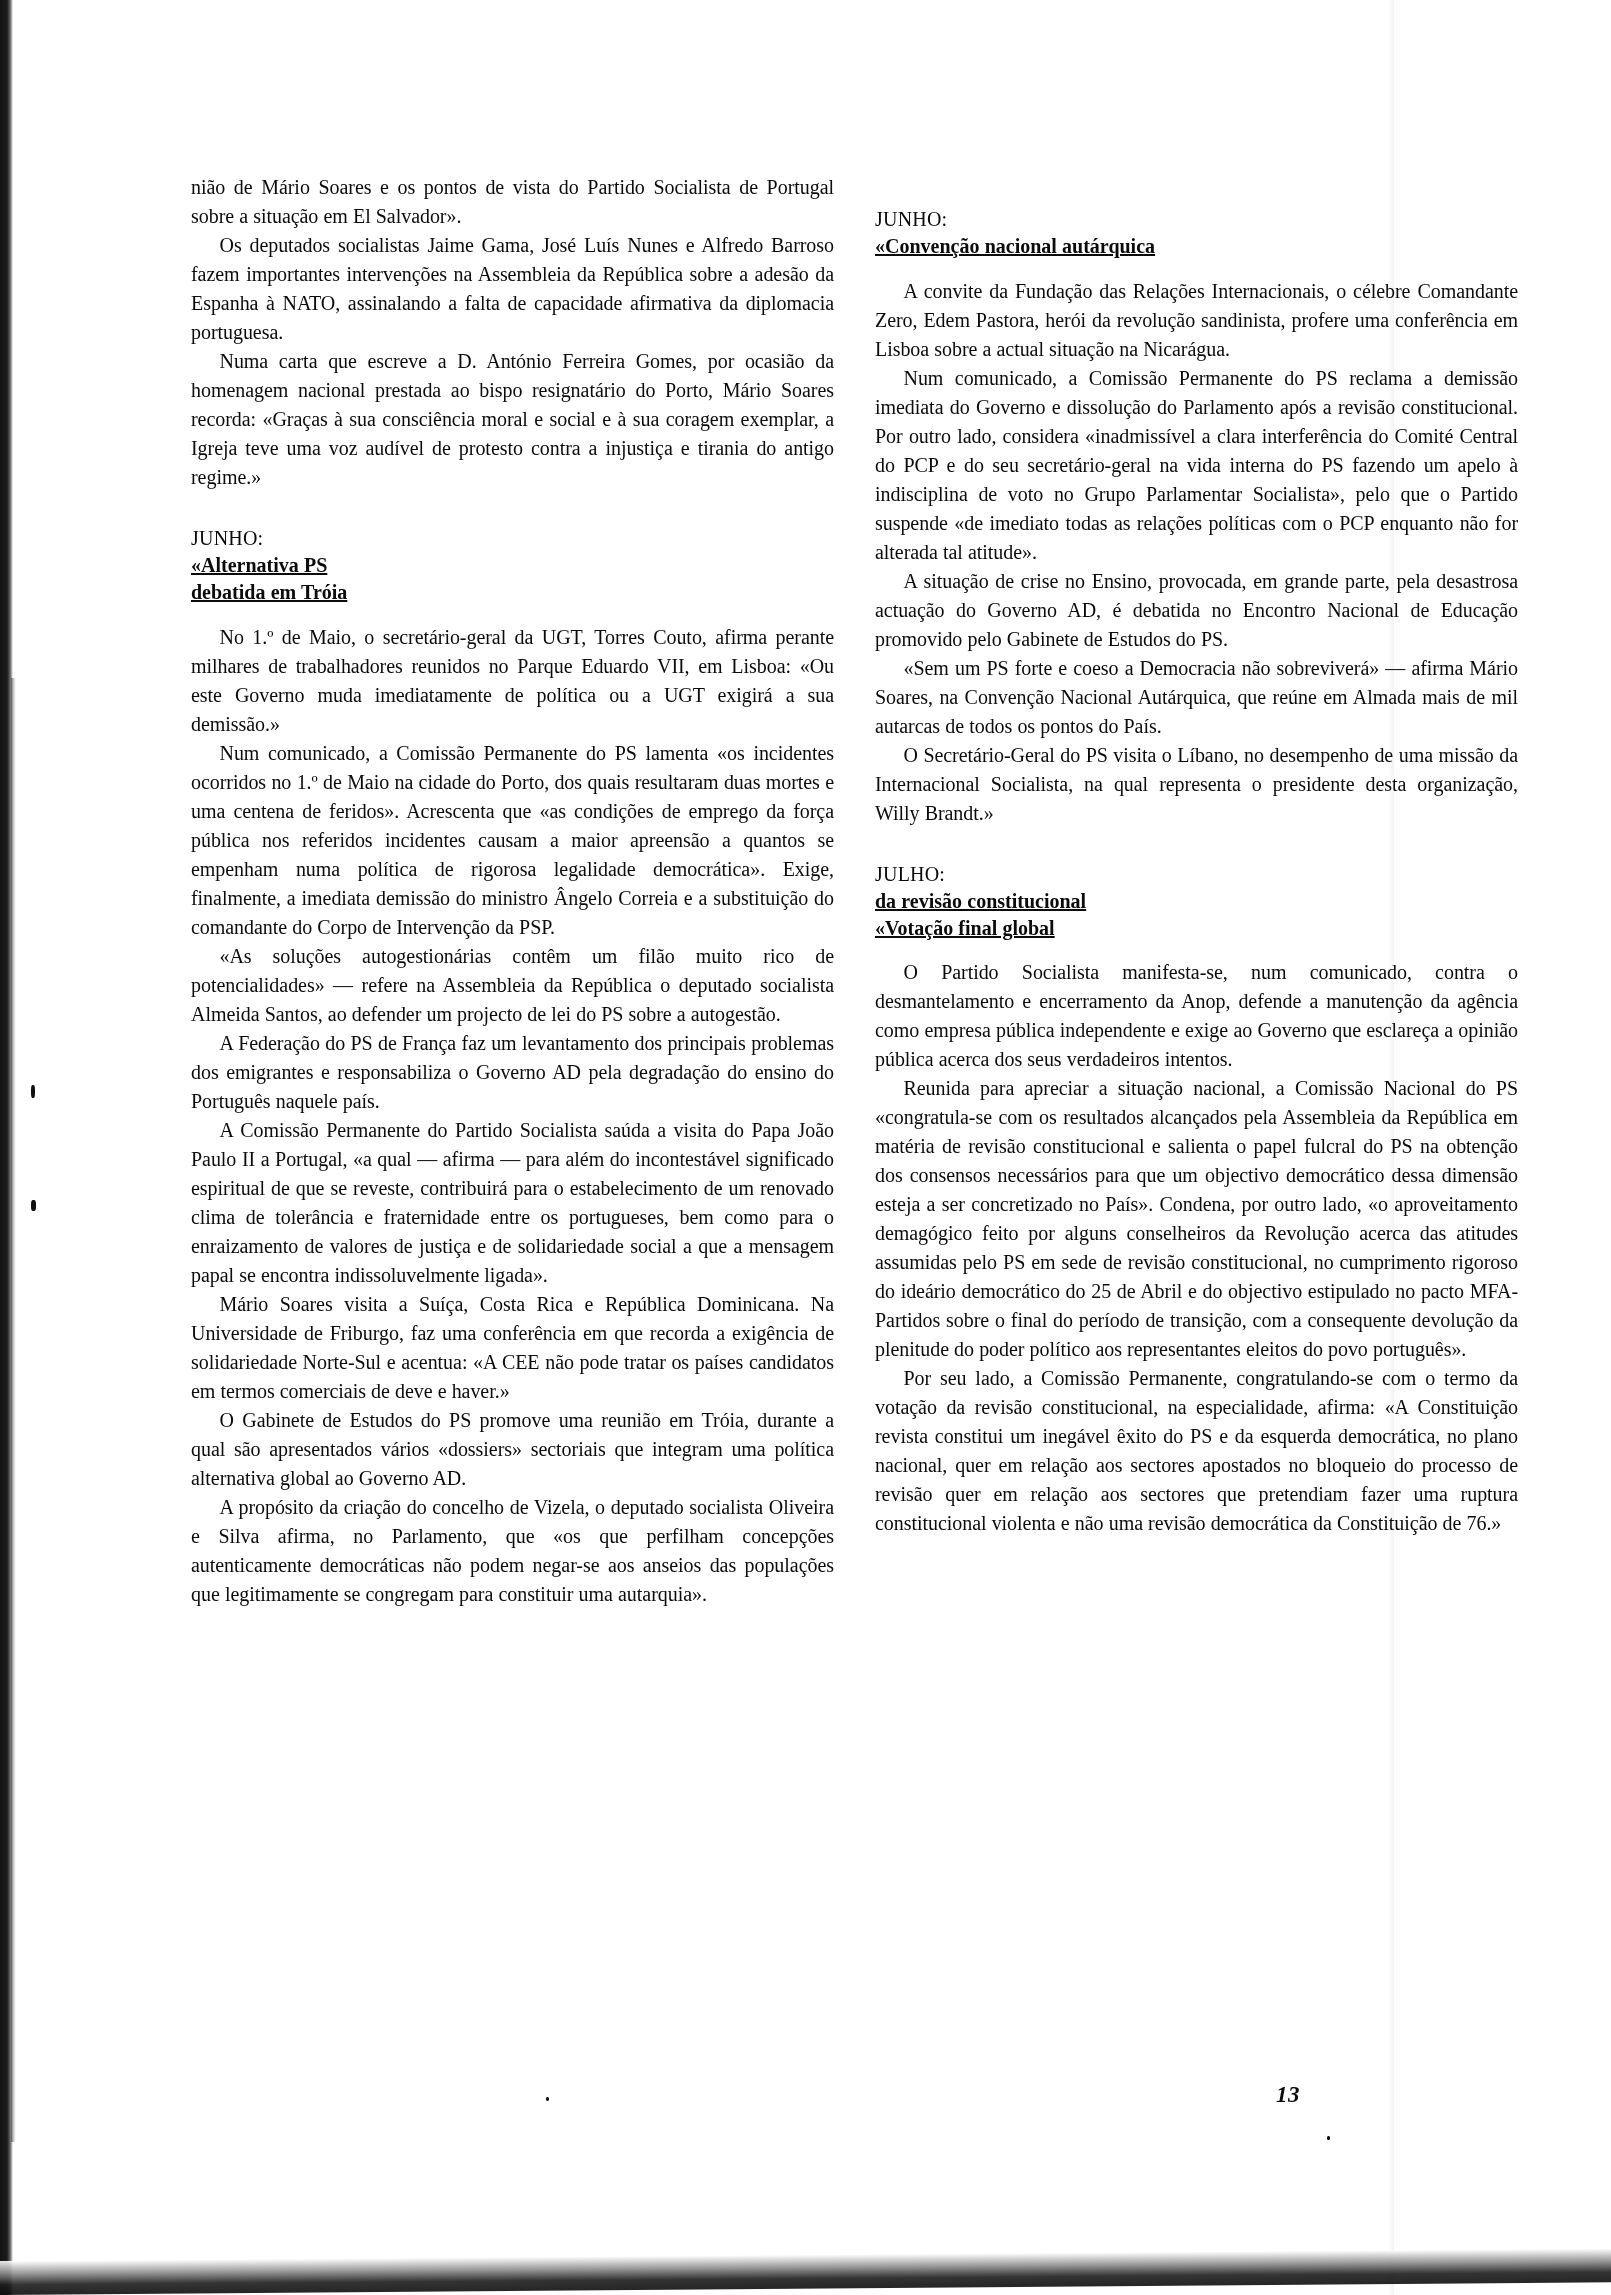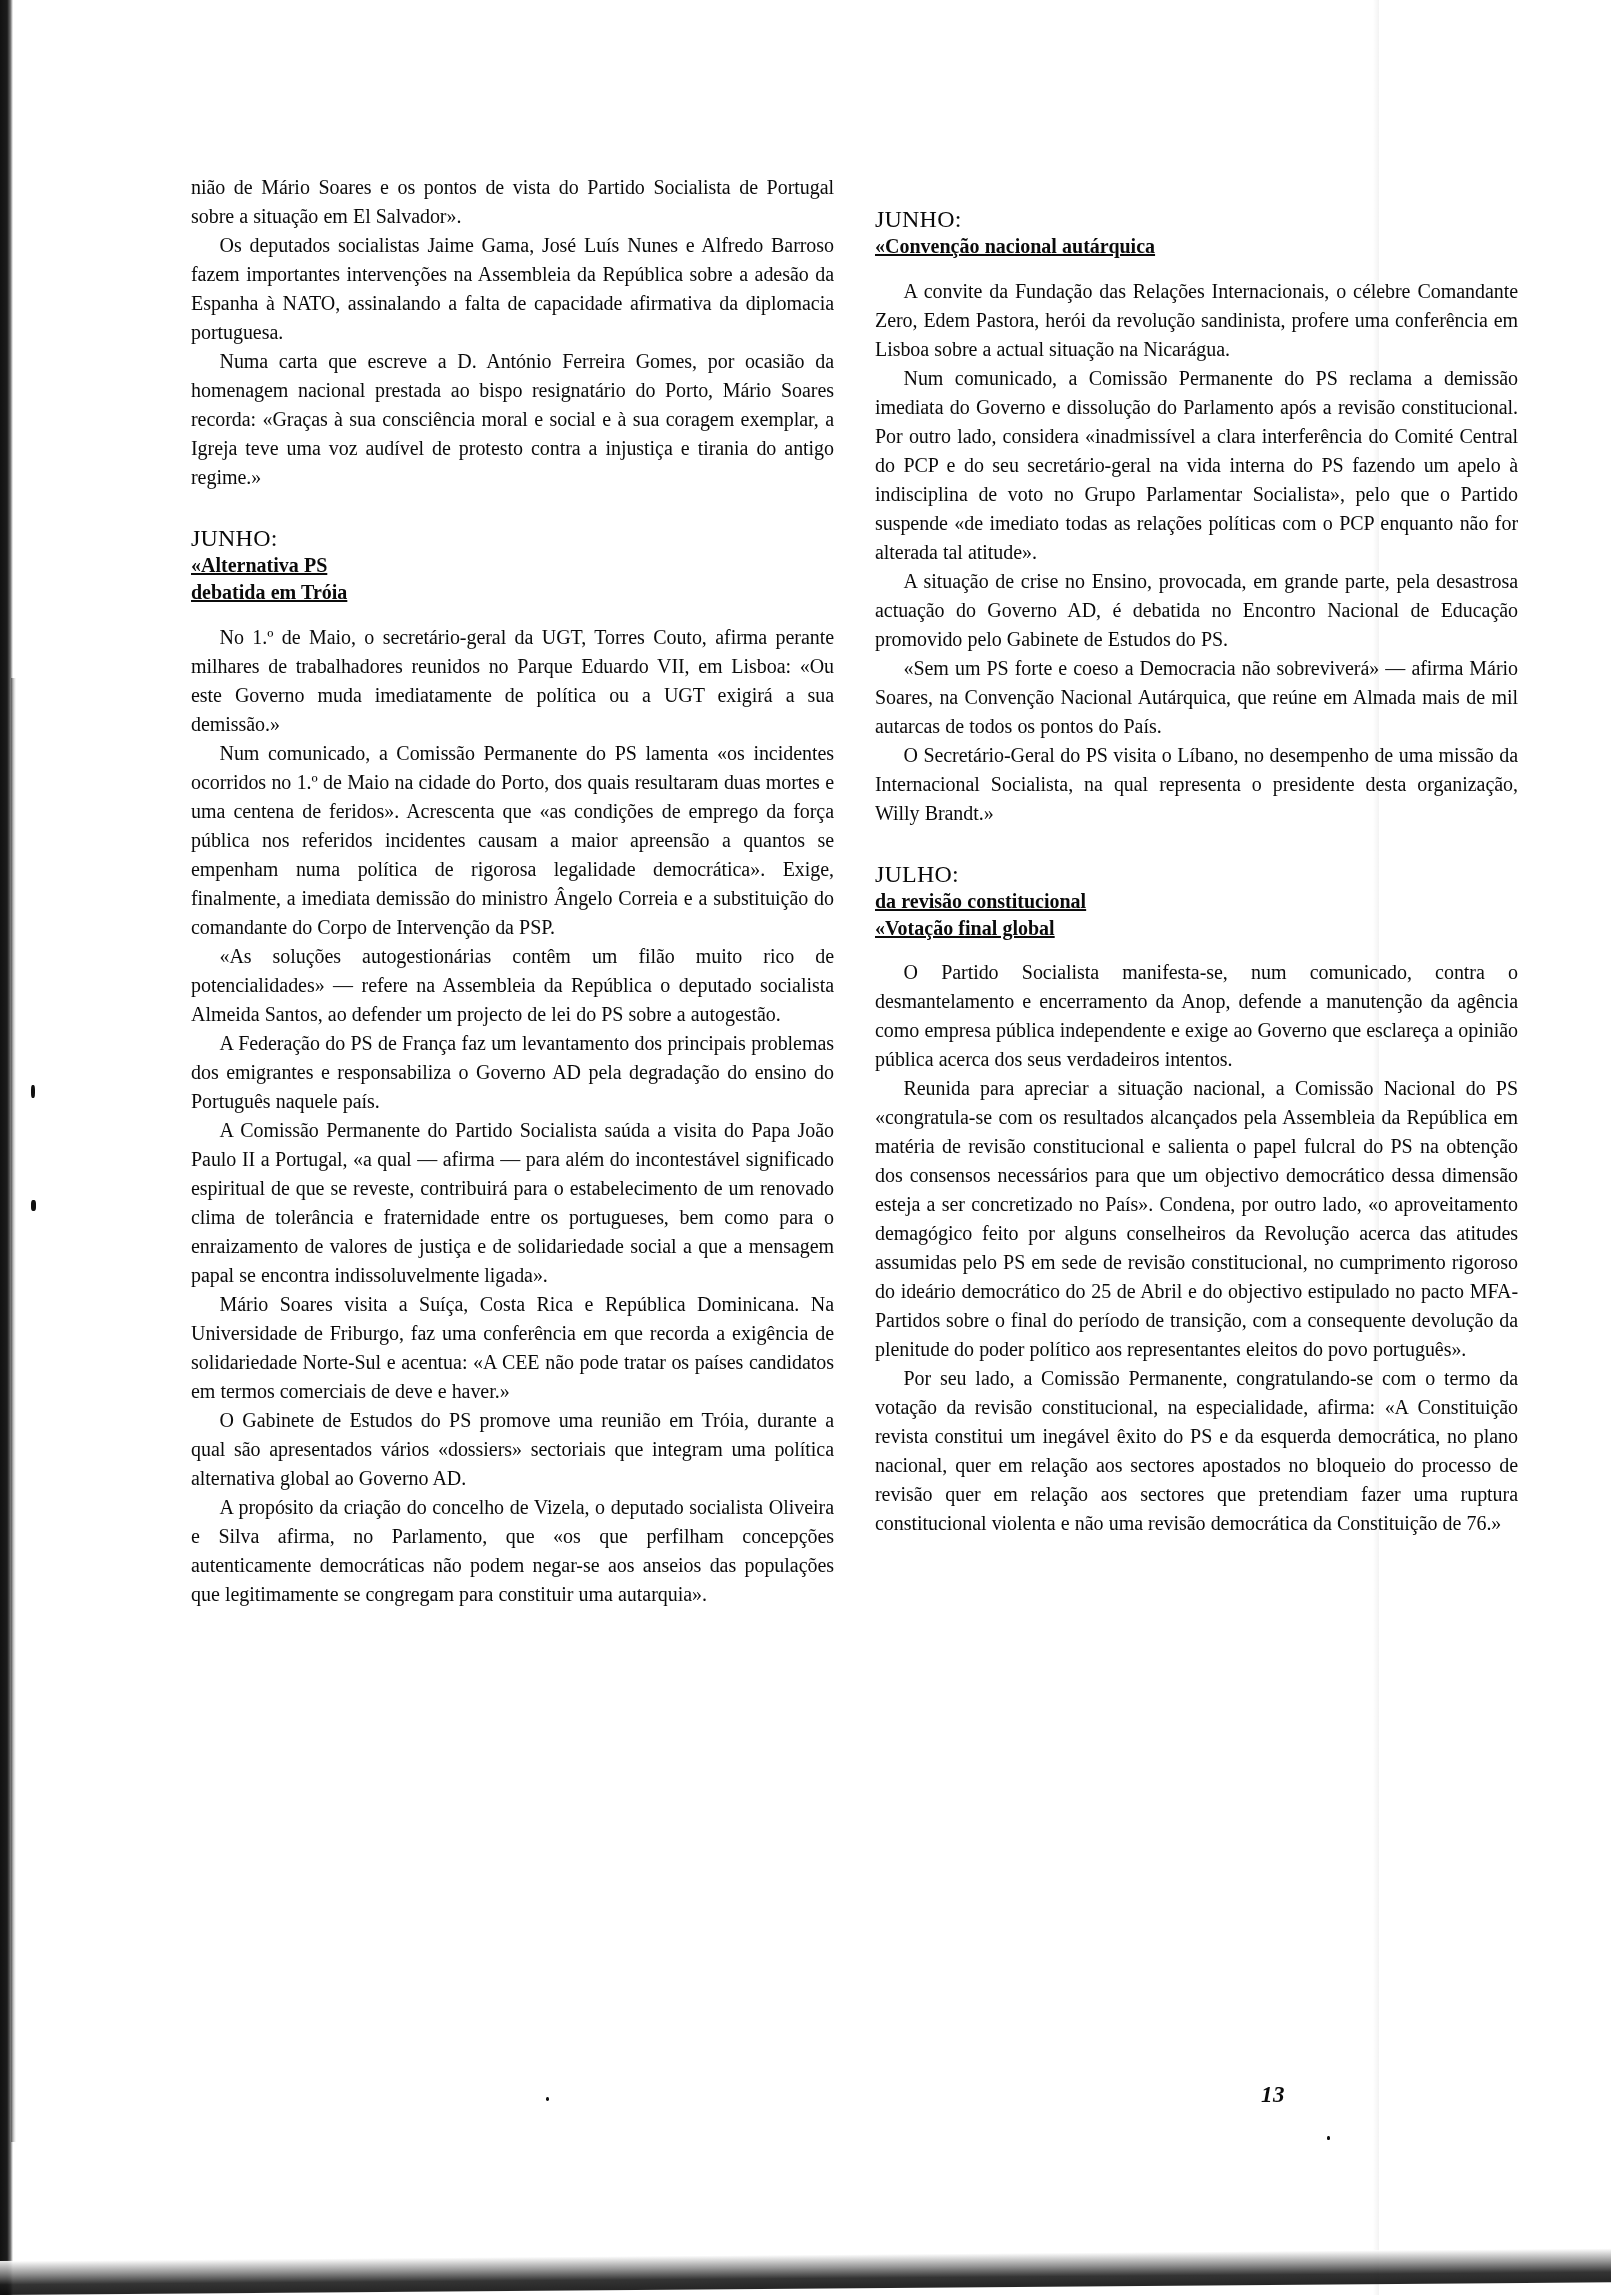--- a/index.html
+++ b/index.html
@@ -28,21 +28,21 @@
     transform:skewY(-0.45deg);transform-origin:left bottom;
   }
   .scan-edge-right{
     position:absolute;right:0;top:0;width:5.9px;height:2295px;
     background:linear-gradient(270deg,#e9e9e9,#ffffff);
     opacity:.55;
   }
   .speck{position:absolute;background:#101010;border-radius:40%;}
 
   
-  .page{position:absolute;left:0;top:0;width:1379px;height:2295px;}
+  .page{position:absolute;left:0;top:0;width:1379px;height:2295px;padding-left:15px;}
 
   .columns{
     position:absolute;
     left:191px;top:173px;
     width:1327px;
     display:flex;
     gap:41px;
   }
   .col{width:643px;}
 
@@ -54,21 +54,21 @@
     word-spacing:0.2px;
   }
   p{
     text-align:justify;
     text-indent:28.5px;
     -webkit-hyphens:none;hyphens:none;
   }
   p.noindent{text-indent:0;}
 
   .head-month{
-    font-size:24px;
+    font-size:20px;
     line-height:28px;
     margin-top:32px;
     letter-spacing:0.2px;
   }
   .head-title{
     font-weight:bold;
     font-size:20px;
     line-height:27px;
     letter-spacing:0px;
     margin-bottom:16.7px;

